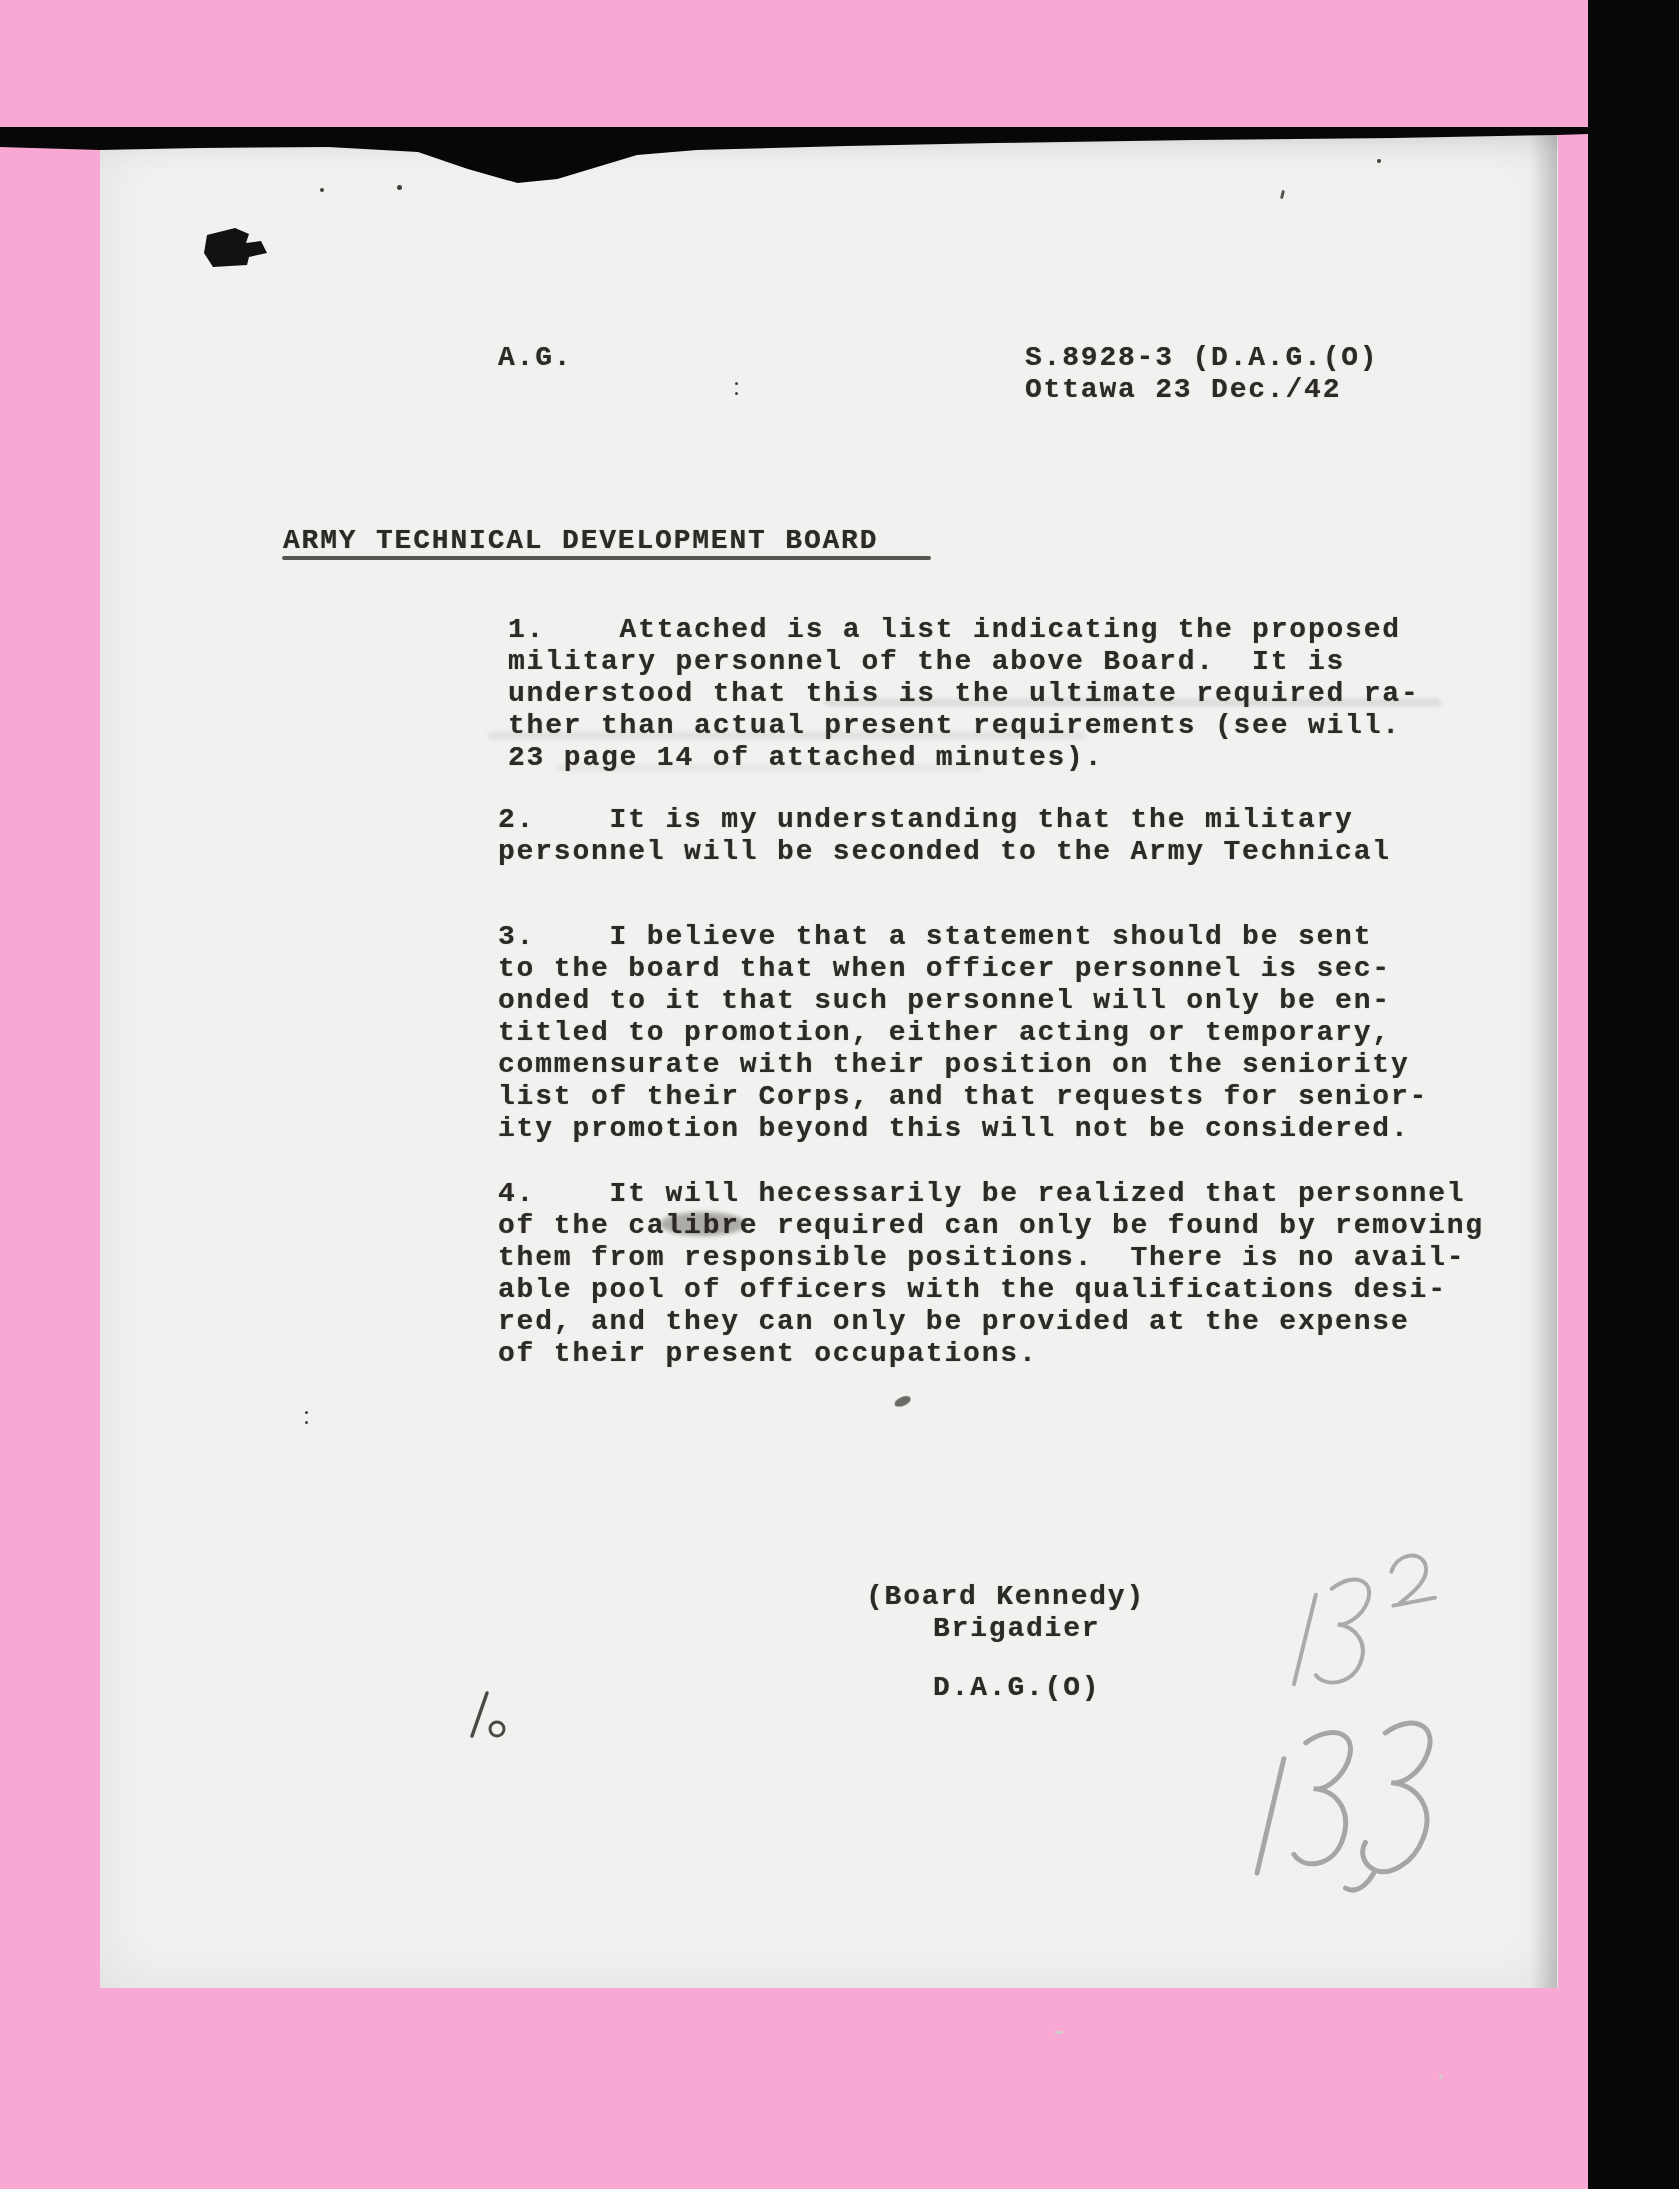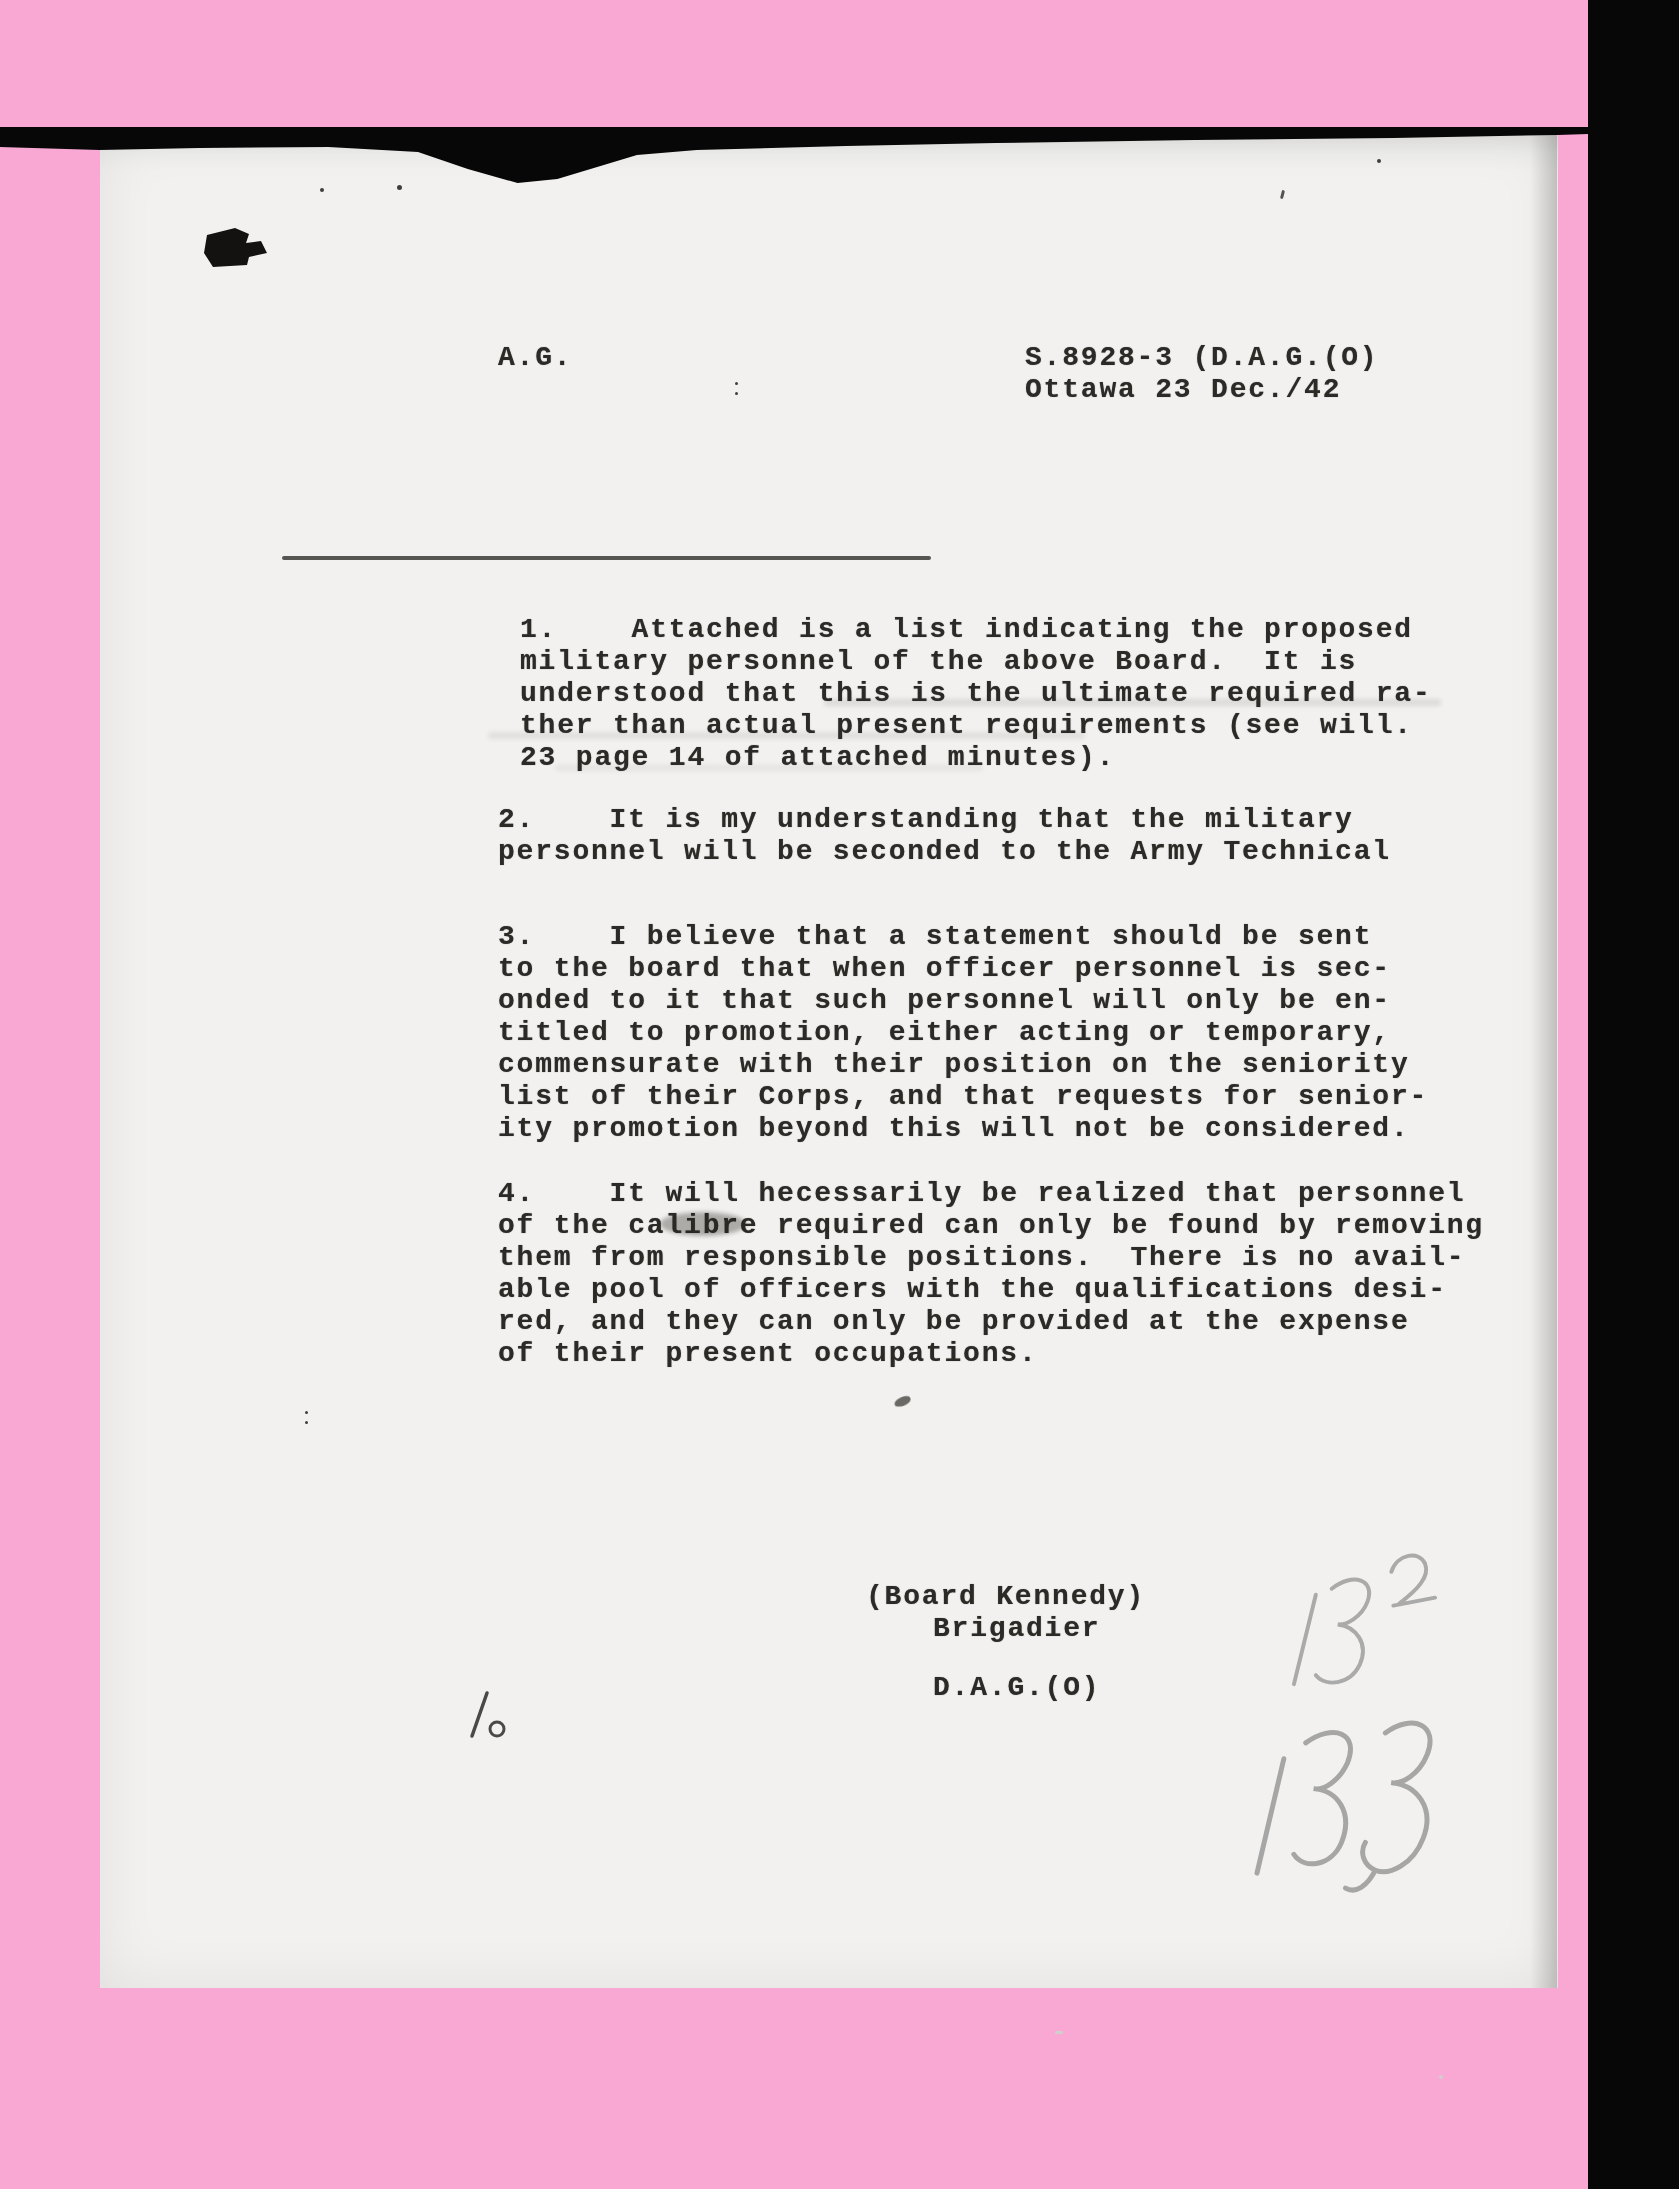--- a/index.html
+++ b/index.html
@@ -59,23 +59,24 @@
   <div class="wdot" style="left:1618px;top:1416px;width:4px;height:5px"></div>
 
   <div class="streak" style="left:824px;top:699px;width:617px;height:7px"></div>
   <div class="streak" style="left:488px;top:732px;width:597px;height:7px;opacity:.8"></div>
   <div class="streak" style="left:555px;top:765px;width:428px;height:6px;opacity:.6"></div>
 
   <div class="typed" style="left:498px;top:342px">A.G.</div>
   <div class="typed" style="left:1025px;top:342px">S.8928-3 (D.A.G.(O)</div>
   <div class="typed" style="left:1025px;top:374px">Ottawa 23 Dec./42</div>
 
+  <div class="typed" style="left:283px;top:525px">ARMY TECHNICAL DEVELOPMENT BOARD</div>
   <div class="underline-bar" style="left:282px;top:556px;width:649px"></div>
 
-  <div style="position:absolute;left:520px;top:614px">
+  <div style="position:absolute;left:508px;top:614px">
     <div class="typed" style="position:static">1.    Attached is a list indicating the proposed</div>
     <div class="typed" style="position:static">military personnel of the above Board.  It is</div>
     <div class="typed" style="position:static">understood that this is the ultimate required ra-</div>
     <div class="typed" style="position:static">ther than actual present requirements (see will.</div>
     <div class="typed" style="position:static">23 page 14 of attached minutes).</div>
   </div>
 
   <div style="position:absolute;left:498px;top:804px">
     <div class="typed" style="position:static">2.    It is my understanding that the military</div>
     <div class="typed" style="position:static">personnel will be seconded to the Army Technical</div>

